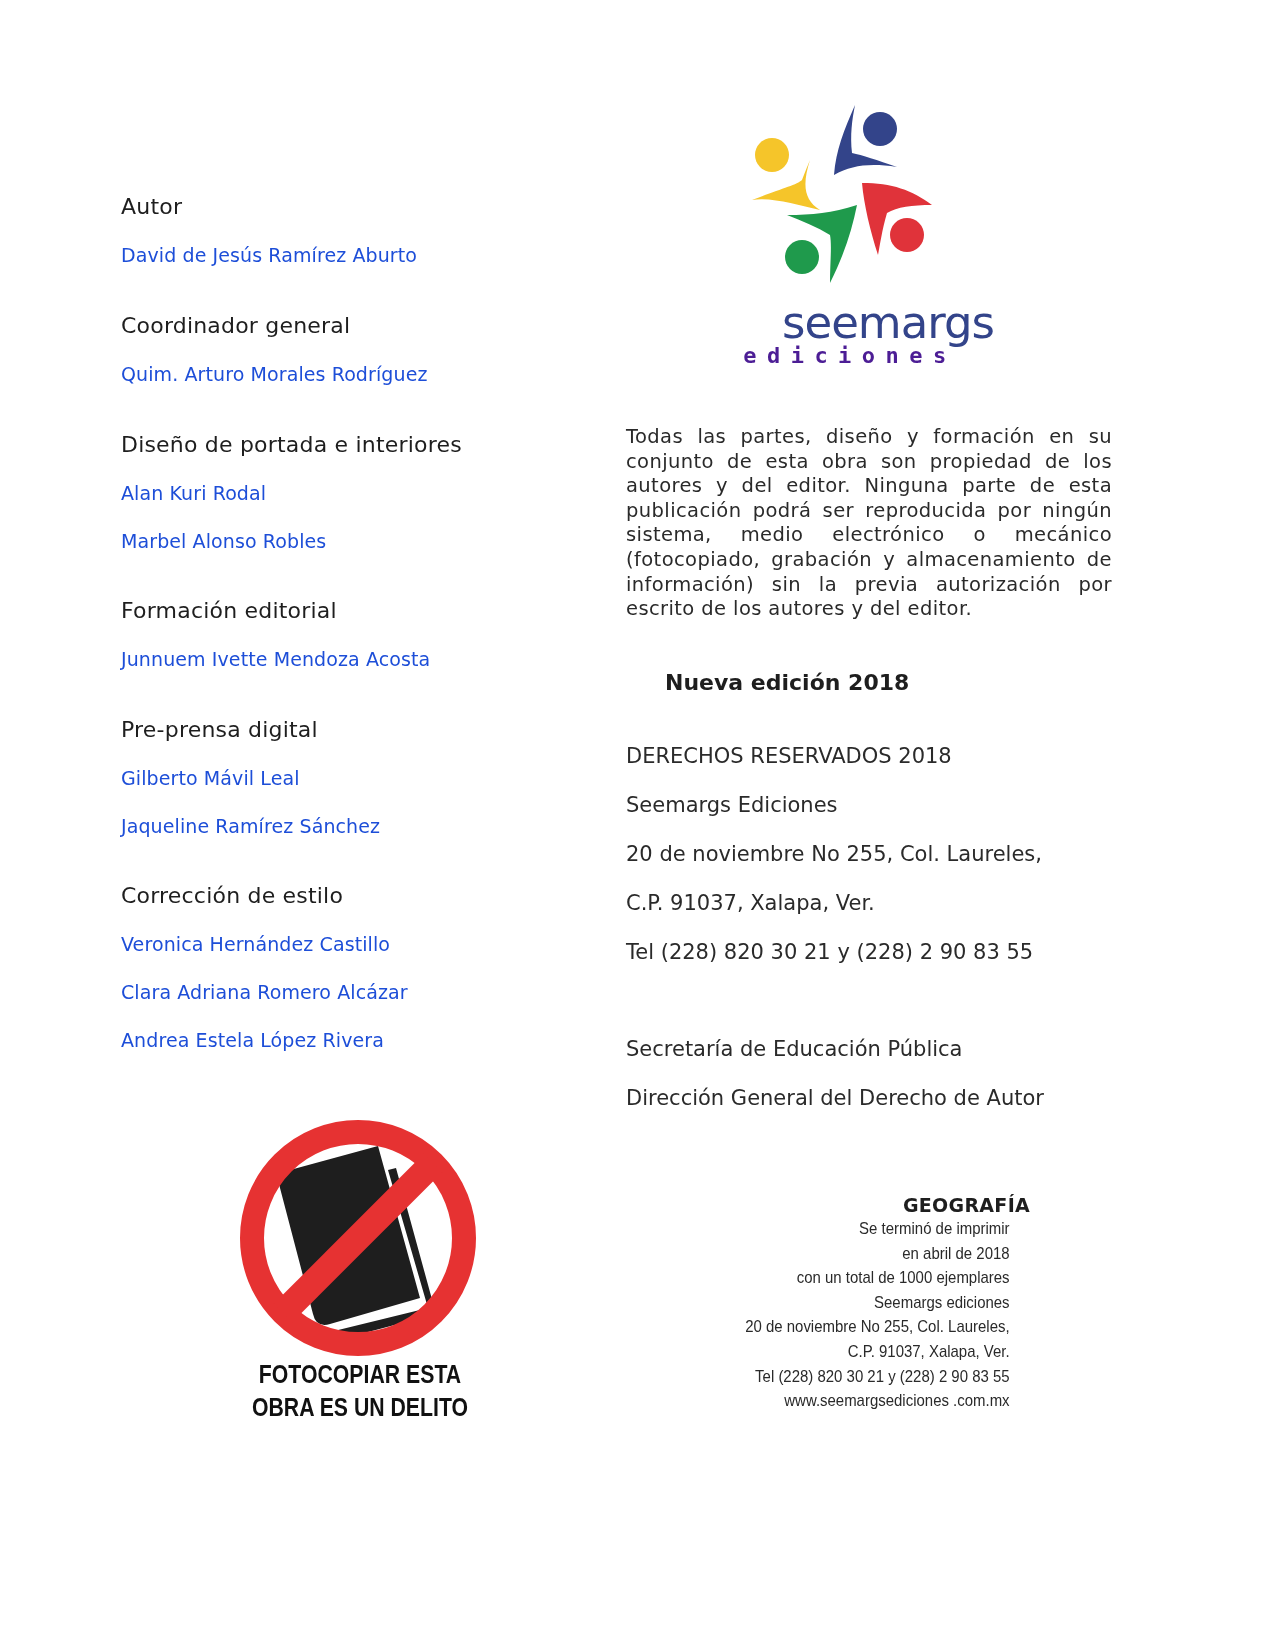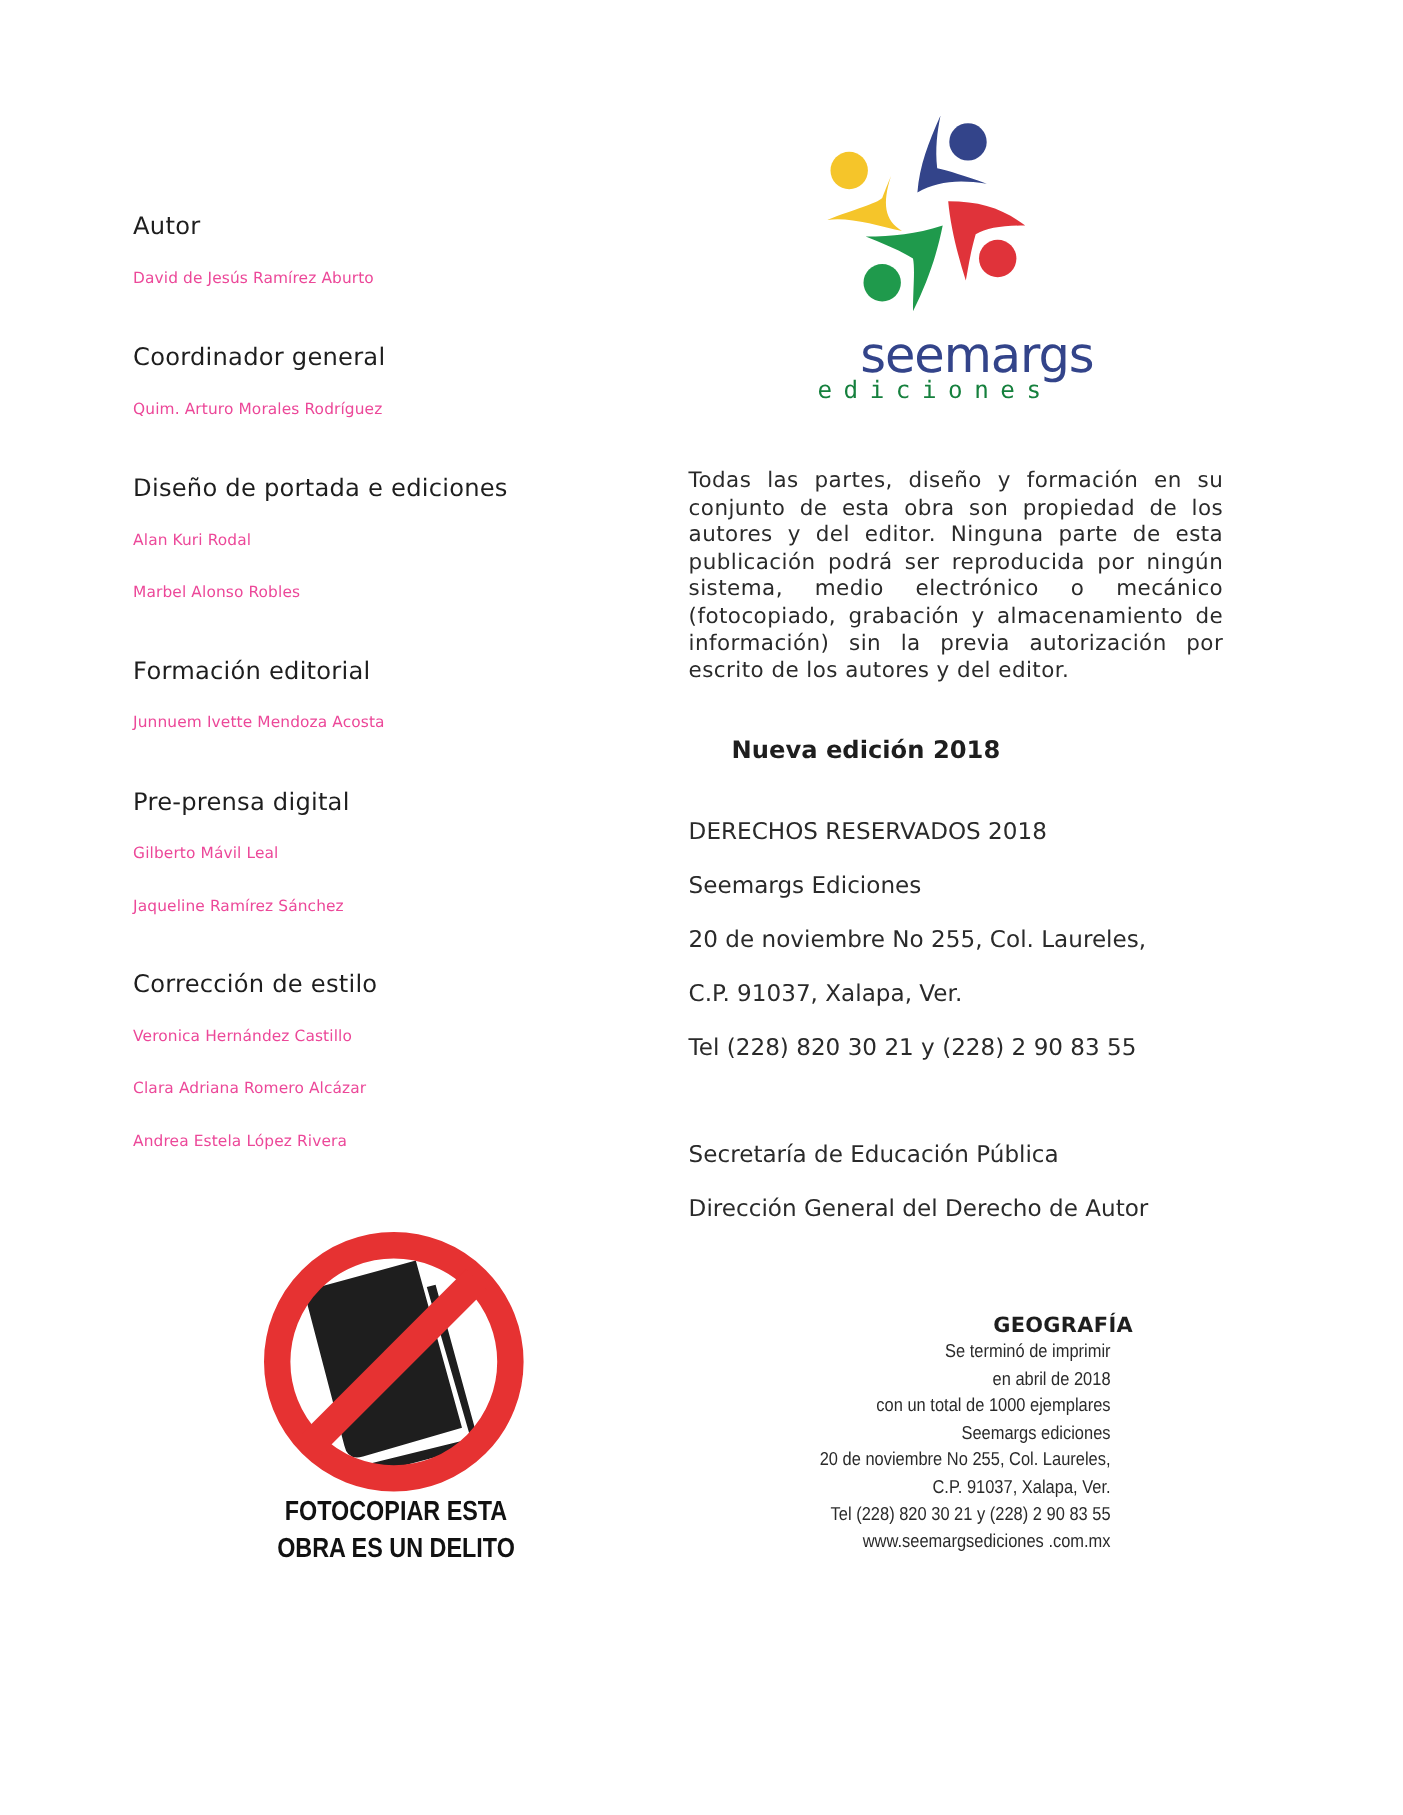--- a/index.html
+++ b/index.html
@@ -10,37 +10,37 @@
     }
     .page { position: relative; width: 1089px; height: 1650px; }
 
     
     .left-col { position: absolute; left: 121px; top: 190px; width: 420px; }
     .section-heading {
       font-size: 22px; font-weight: normal; color: #1e1e1e;
       letter-spacing: 0.2px; line-height: 1;
     }
     .credit {
-      font-size: 14px; color: #ec4899; line-height: 1; letter-spacing: 0.1px;
+      font-size: 19px; color: #1d4ed8; line-height: 1; letter-spacing: 0.1px;
       white-space: nowrap;
     }
     .blk { position: absolute; left: 0; }
 
     
     .logo { position: absolute; left: 730px; top: 105px; width: 260px; height: 270px; }
     .logo svg { position: absolute; left: 22px; top: 0; }
     .logo-word {
       position: absolute; left: 0; top: 195px; width: 240px; text-align: right;
       font-family: "DejaVu Sans", sans-serif; font-weight: normal;
       font-size: 45px; color: #33448a; letter-spacing: -1px; line-height: 1; margin-left: 24px;
     }
     .logo-sub {
       position: absolute; left: -2px; top: 240px; width: 244px; text-align: center;
-      font-family: "DejaVu Sans Mono", monospace; font-weight: normal;
-      font-size: 22px; color: #15803d; letter-spacing: 10.5px; line-height: 1;
+      font-family: "DejaVu Sans Mono", monospace; font-weight: bold;
+      font-size: 22px; color: #4c1d95; letter-spacing: 10.5px; line-height: 1;
     }
 
     
     .legal {
       position: absolute; left: 626px; top: 425px; width: 486px;
       font-size: 19.5px; line-height: 24.6px; color: #2a2a2a;
       text-align: justify; text-align-last: left; letter-spacing: 0.4px;
     }
     .edition {
       position: absolute; left: 626px; top: 672px;
@@ -77,21 +77,21 @@
 
 <div class="page">
 
   <div class="left-col">
     <div class="blk section-heading" style="top:6px">Autor</div>
     <div class="blk credit" style="top:56px">David de Jesús Ramírez Aburto</div>
 
     <div class="blk section-heading" style="top:125px">Coordinador general</div>
     <div class="blk credit" style="top:175px">Quim. Arturo Morales  Rodríguez</div>
 
-    <div class="blk section-heading" style="top:244px">Diseño de portada e ediciones</div>
+    <div class="blk section-heading" style="top:244px">Diseño de portada e interiores</div>
     <div class="blk credit" style="top:294px">Alan Kuri Rodal</div>
     <div class="blk credit" style="top:342px">Marbel Alonso Robles</div>
 
     <div class="blk section-heading" style="top:410px">Formación editorial</div>
     <div class="blk credit" style="top:460px">Junnuem Ivette Mendoza Acosta</div>
 
     <div class="blk section-heading" style="top:529px">Pre-prensa digital</div>
     <div class="blk credit" style="top:579px">Gilberto Mávil Leal</div>
     <div class="blk credit" style="top:627px">Jaqueline Ramírez Sánchez</div>
 

